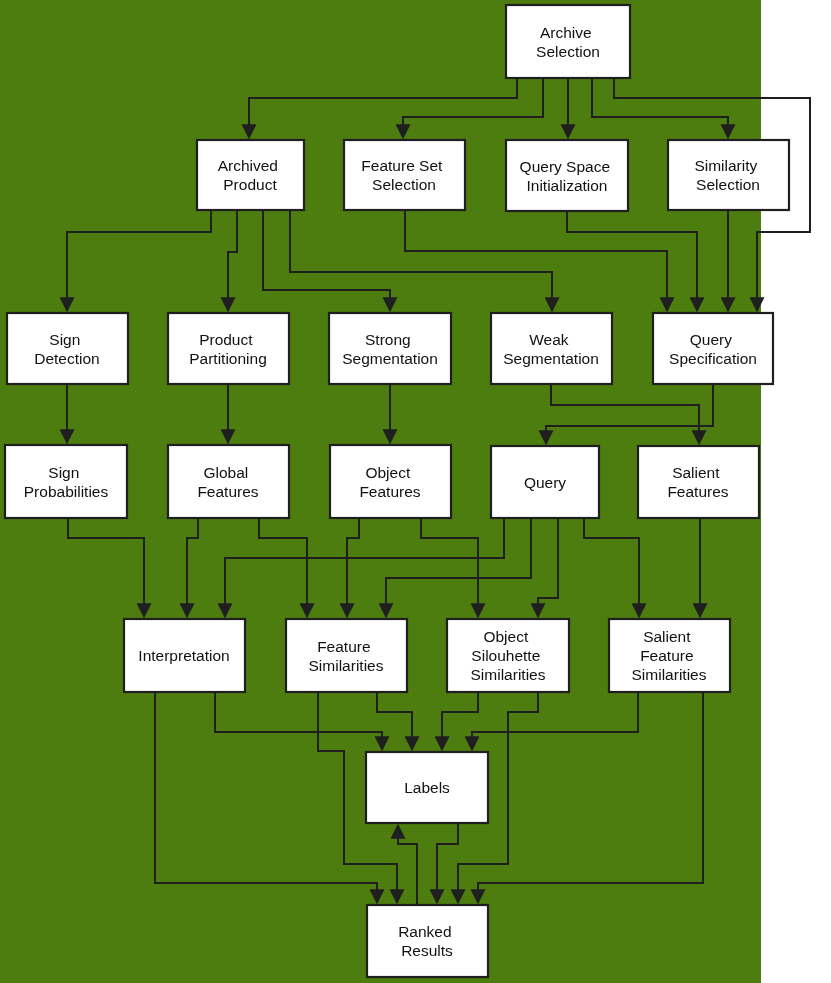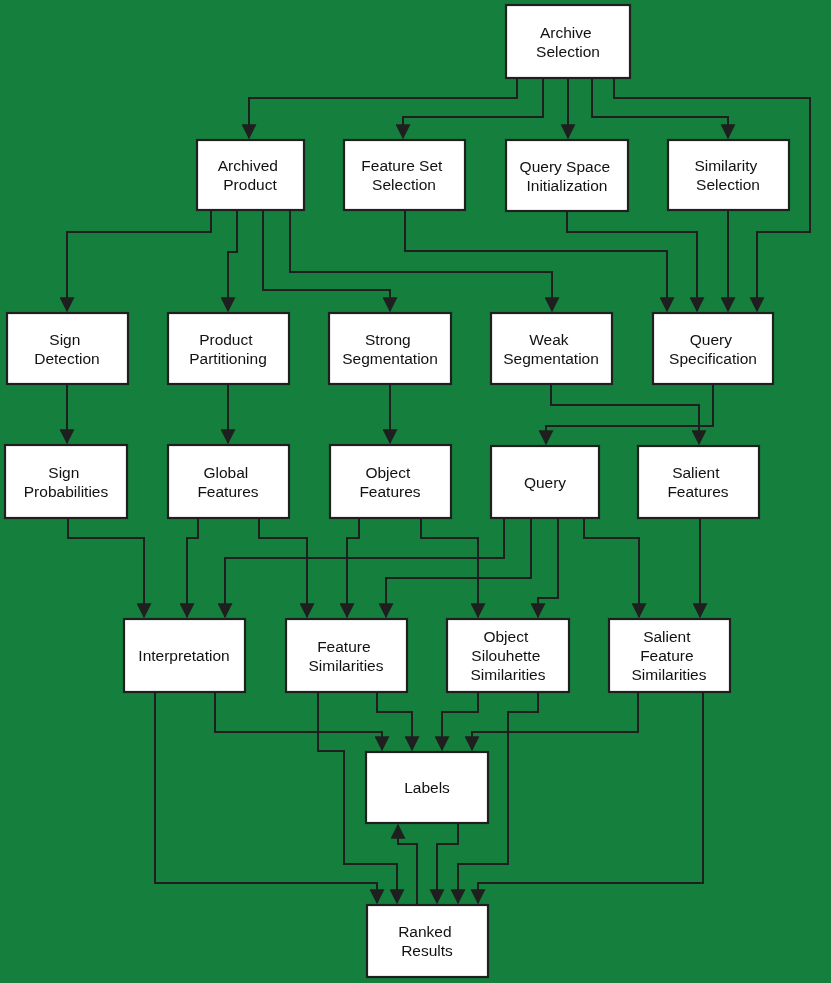--- a/index.html
+++ b/index.html
@@ -1,24 +1,24 @@
 <!DOCTYPE html>
 <html><head>
 <meta charset="utf-8">
 <style>
   html, body {
     margin: 0;
     padding: 0;
     background: #ffffff;
   }
   .canvas {
-    width: 831px;
+    width: 761px;
     height: 983px;
     position: relative;
-    background: #15803d;
+    background: #4d7c0f;
     font-family: "Liberation Sans", sans-serif;
   }
   svg { display: block; }
   .edge {
     fill: none;
     stroke: #1f1f1f;
     stroke-width: 2;
   }
   .node-box {
     fill: #ffffff;

